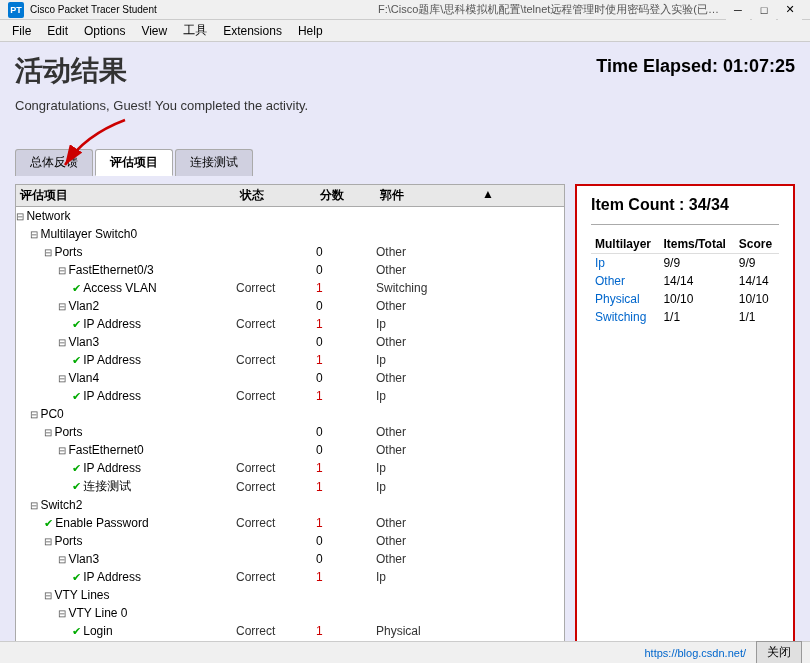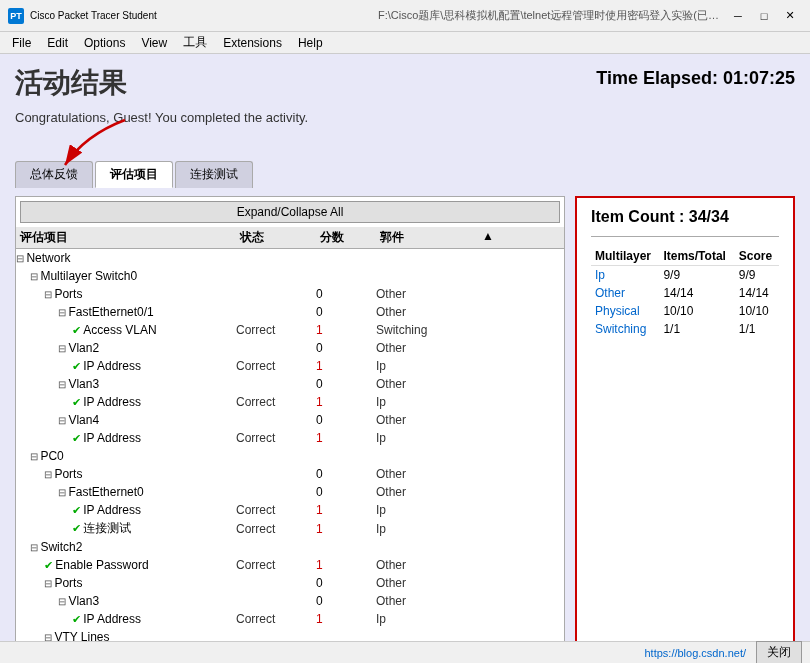--- a/index.html
+++ b/index.html
@@ -8,21 +8,21 @@
       height: 663px;
       font-family: 'SimSun', 'Microsoft YaHei', Arial, sans-serif;
       font-size: 12px;
       background: #f0f0f0;
       overflow: hidden;
       position: relative;
     }
     
     .title-bar {
       background: #f0f0f0;
-      height: 32px;
+      height: 20px;
       display: flex;
       align-items: center;
       padding: 0 8px;
       border-bottom: 1px solid #ccc;
       font-size: 12px;
     }
     .title-bar-icon {
       width: 16px; height: 16px;
       margin-right: 6px;
       background: #0078d4;
@@ -303,21 +303,20 @@
 
   <div class="tabs-row">
     <div class="tab">总体反馈</div>
     <div class="tab active">评估项目</div>
     <div class="tab">连接测试</div>
   </div>
 
   <div class="bottom-area">
 
     <div class="table-container">
-      <button class="expand-btn">Expand/Collapse All</button>
       <div class="table-header-row">
         <div class="col-name">评估项目</div>
         <div class="col-status">状态</div>
         <div class="col-score">分数</div>
         <div class="col-component">郭件</div>
         <div class="col-scroll" style="cursor:pointer;text-align:center;">▲</div>
       </div>
       <div class="table-body" id="tree-body">
 
       <div class="tree-row">
@@ -347,21 +346,21 @@
         <span style="white-space:nowrap;">Ports</span>
       </div>
       <div class="tree-cell-status"></div>
       <div class="tree-cell-score" style="color:#000;">0</div>
       <div class="tree-cell-component">Other</div>
     </div>
           <div class="tree-row">
       <div class="tree-cell-name">
         <span style="display:inline-block;width:42px;"></span>
         <span style="color:#555;font-size:10px;margin-right:2px;">⊟</span>
-        <span style="white-space:nowrap;">FastEthernet0/1</span>
+        <span style="white-space:nowrap;">FastEthernet0/3</span>
       </div>
       <div class="tree-cell-status"></div>
       <div class="tree-cell-score" style="color:#000;">0</div>
       <div class="tree-cell-component">Other</div>
     </div>
           <div class="tree-row">
       <div class="tree-cell-name">
         <span style="display:inline-block;width:56px;"></span>
         <span style="color:#00aa00;font-size:11px;margin-right:2px;">✔</span>
         <span style="white-space:nowrap;">Access VLAN</span>

